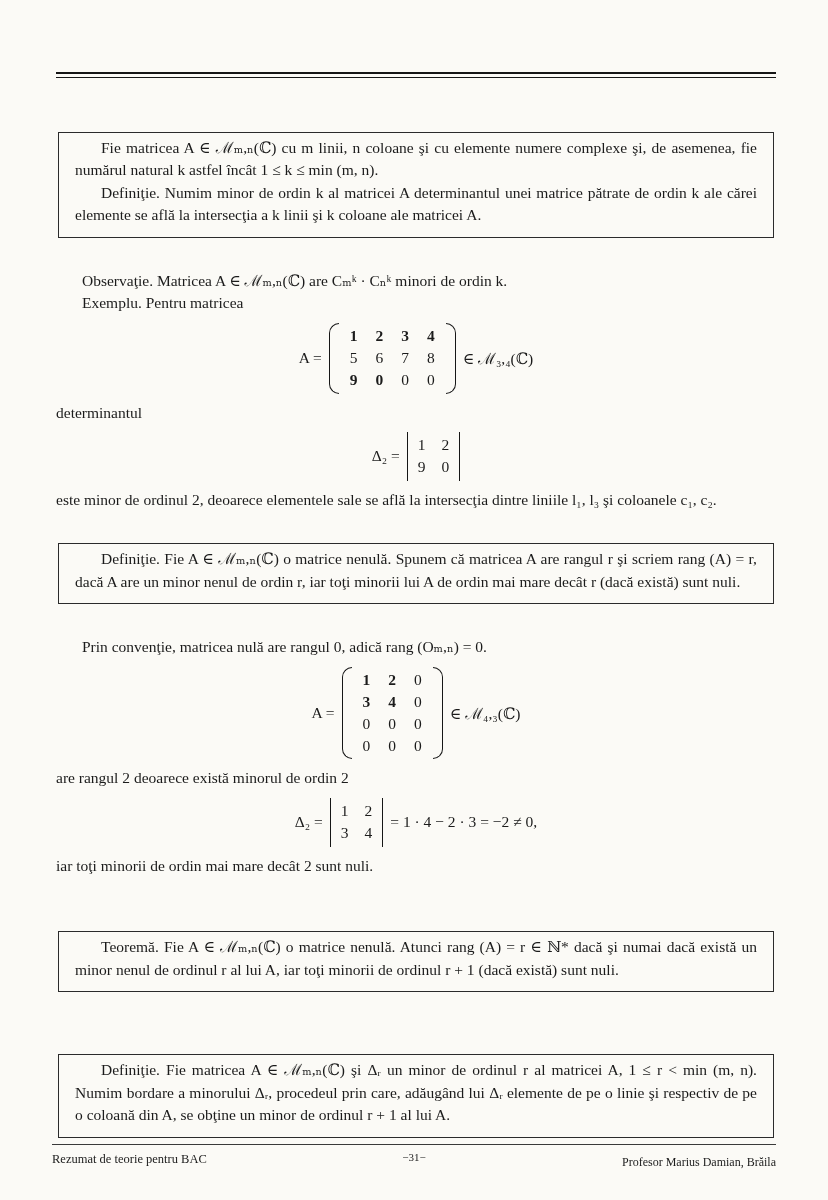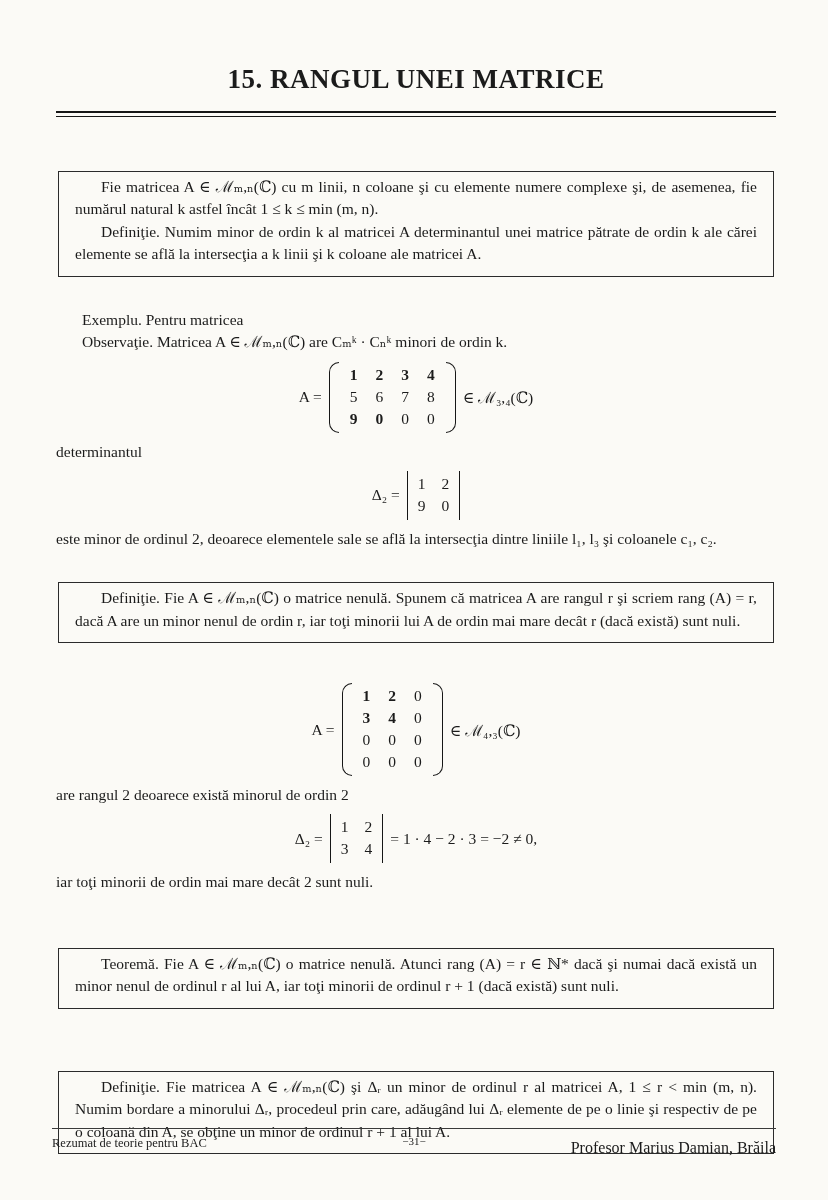--- a/index.html
+++ b/index.html
@@ -39,47 +39,46 @@
   .paren.l{border-left:1.6px solid #161616;border-top:1.6px solid #161616;border-bottom:1.6px solid #161616;border-radius:11px 0 0 11px;}
   .paren.r{border-right:1.6px solid #161616;border-top:1.6px solid #161616;border-bottom:1.6px solid #161616;border-radius:0 11px 11px 0;}
   .det{
     display:grid;column-gap:16px;row-gap:1px;text-align:center;
     border-left:1.4px solid #161616;border-right:1.4px solid #161616;
     padding:3px 10px;line-height:1.35;
   }
   .bc{font-weight:bold;}
   .mlabel{white-space:nowrap;}
   .footer{
-    position:absolute;left:52px;right:52px;bottom:46px;
+    position:absolute;left:52px;right:52px;bottom:30px;
     border-top:1.2px solid #3a3a3a;padding-top:7px;
   }
   .footer-inner{position:relative;height:18px;font-size:12.5px;}
   .f-left{position:absolute;left:0;top:0;}
   .f-center{position:absolute;left:50%;transform:translateX(-50%);top:-1px;font-size:11px;}
-  .f-right{position:absolute;right:0;top:3px;font-size:16px;}
+  .f-right{position:absolute;right:0;top:3px;font-size:12px;}
 </style>
 </head>
 <body>
 
 <div class="page">
 
-  <h1 class="title">15. RANGUL UNEI MATRICE</h1>
   <div class="double-rule"></div>
 
   <div class="spacer-lg"></div>
 
   <div class="box">
     <p class="indent"><span>Fie matricea A ∈ ℳₘ,ₙ(ℂ) cu m linii, n coloane şi cu elemente numere complexe şi, de asemenea, fie numărul natural k astfel încât 1 ≤ k ≤ min (m, n).</span></p>
     <p class="indent"><span class="lead">Definiţie.</span><span> Numim </span><span class="em">minor de ordin k al matricei A</span><span> determinantul unei matrice pătrate de ordin k ale cărei elemente se află la intersecţia a k linii şi k coloane ale matricei A.</span></p>
   </div>
 
   <div class="spacer-md"></div>
 
+  <p class="indent"><span class="lead">Observaţie.</span><span> Matricea A ∈ ℳₘ,ₙ(ℂ) are Cₘᵏ · Cₙᵏ minori de ordin k.</span></p>
   <p class="indent"><span class="lead">Exemplu.</span><span> Pentru matricea</span></p>
-  <p class="indent"><span class="lead">Observaţie.</span><span> Matricea A ∈ ℳₘ,ₙ(ℂ) are Cₘᵏ · Cₙᵏ minori de ordin k.</span></p>
 
   <div class="math">
     <span class="mlabel">A =</span>
     <span class="paren l"></span>
     <span class="mtx" style="grid-template-columns:repeat(4,auto);">
       <span class="bc">1</span>
       <span class="bc">2</span>
       <span class="bc">3</span>
       <span class="bc">4</span>
       <span>5</span>
@@ -110,20 +109,21 @@
   <p>este minor de ordinul 2, deoarece elementele sale se află la intersecţia dintre liniile l₁, l₃ şi coloanele c₁, c₂.</p>
 
   <div class="spacer-md"></div>
 
   <div class="box">
     <p class="indent"><span class="lead">Definiţie.</span><span> Fie A ∈ ℳₘ,ₙ(ℂ) o matrice nenulă. Spunem că matricea A are </span><span class="em">rangul r</span><span> şi scriem rang (A) = r, dacă A are un minor nenul de ordin r, iar toţi minorii lui A de ordin mai mare decât r (dacă există) sunt nuli.</span></p>
   </div>
 
   <div class="spacer-md"></div>
 
+  <p class="indent">Prin convenţie, matricea nulă are rangul 0, adică rang (Oₘ,ₙ) = 0.</p>
 
   <div class="math">
     <span class="mlabel">A =</span>
     <span class="paren l"></span>
     <span class="mtx" style="grid-template-columns:repeat(3,auto);">
       <span class="bc">1</span>
       <span class="bc">2</span>
       <span>0</span>
       <span class="bc">3</span>
       <span class="bc">4</span>

